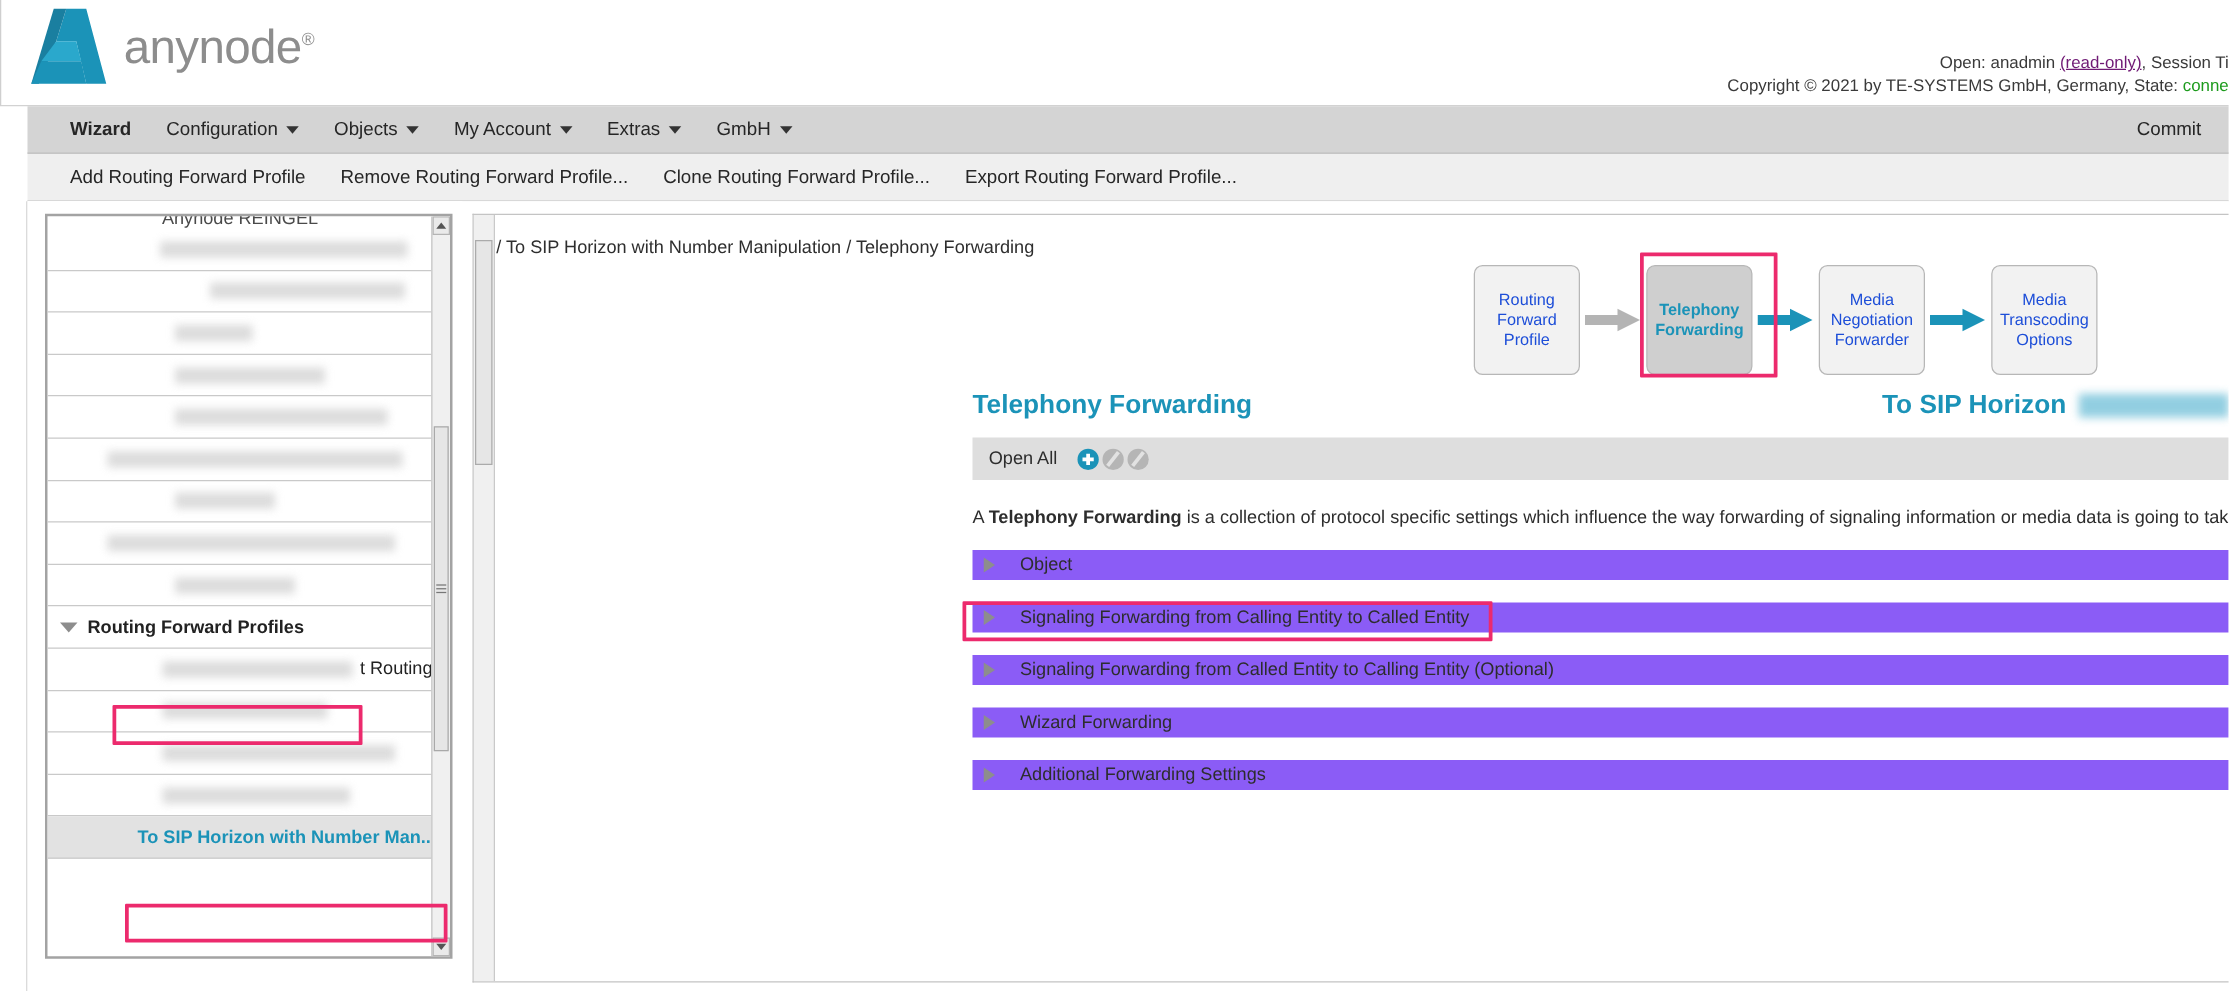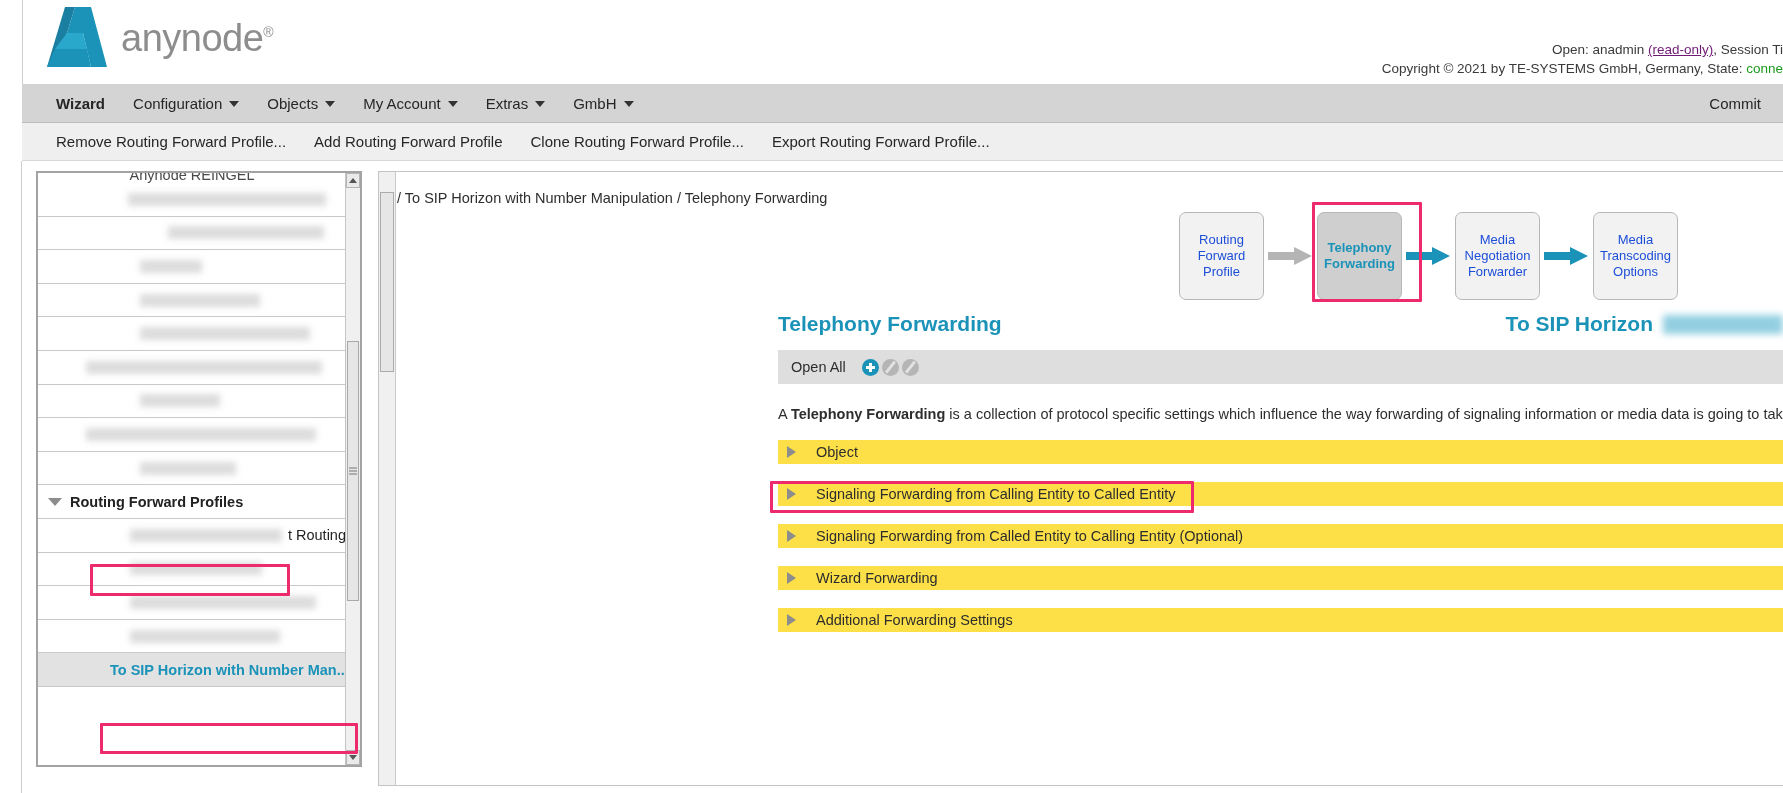--- a/index.html
+++ b/index.html
@@ -15,21 +15,20 @@
 
   #app { position: relative; width: 1783px; height: 793px; background:#fff; }
 
   
   .brand-header {
     position: relative;
     height: 85px;
     background: #ffffff;
     border-bottom: 1px solid #d2d2d2;
     border-left: 1px solid #cfcfcf;
-    margin-left: 22px;
   }
   .logo-wrap {
     position: absolute; left: 22px; top: 5px;
     display: flex; align-items: center; gap: 12px;
   }
   .logo-mark { width: 64px; height: 66px; }
   .logo-text {
     font-size: 38px;
     letter-spacing: -0.5px;
     color: #8d8d8d;
@@ -357,21 +356,21 @@
     white-space: nowrap;
   }
   .desc b { font-weight: bold; }
 
   .sections {
     position: absolute;
     left: 399px; right: 0; top: 268px;
   }
   .section-row {
     height: 24px;
-    background: #fde047;
+    background: #8b5cf6;
     display: flex;
     align-items: center;
     margin-bottom: 18px;
     position: relative;
   }
   .tri-right {
     width: 0; height: 0;
     border-top: 6px solid transparent;
     border-bottom: 6px solid transparent;
     border-left: 9px solid #8d8d8d;
@@ -445,22 +444,22 @@
       <span class="caret"></span>
     </div>
     <div class="menu-item">
       <span>GmbH</span>
       <span class="caret"></span>
     </div>
     <div class="commit-item">Commit</div>
   </div>
 
   <div class="actionbar">
+    <div class="action-item">Add Routing Forward Profile</div>
     <div class="action-item">Remove Routing Forward Profile...</div>
-    <div class="action-item">Add Routing Forward Profile</div>
     <div class="action-item">Clone Routing Forward Profile...</div>
     <div class="action-item">Export Routing Forward Profile...</div>
   </div>
 
   <div class="body-region">
     <div class="left-gutter"></div>
 
     <div class="sidebar">
       <div class="tree-box">
         <div class="tree-inner">

